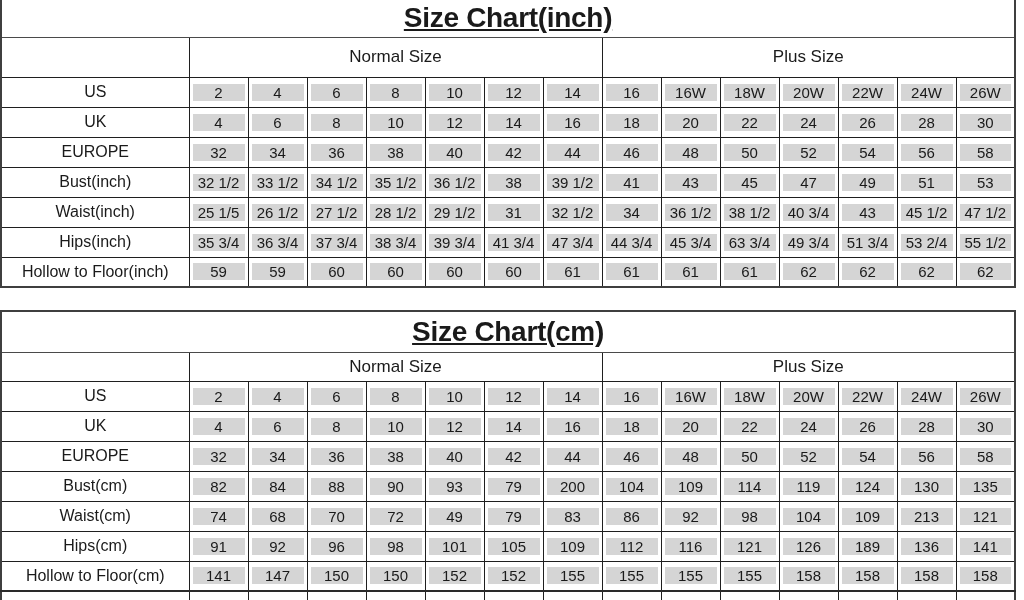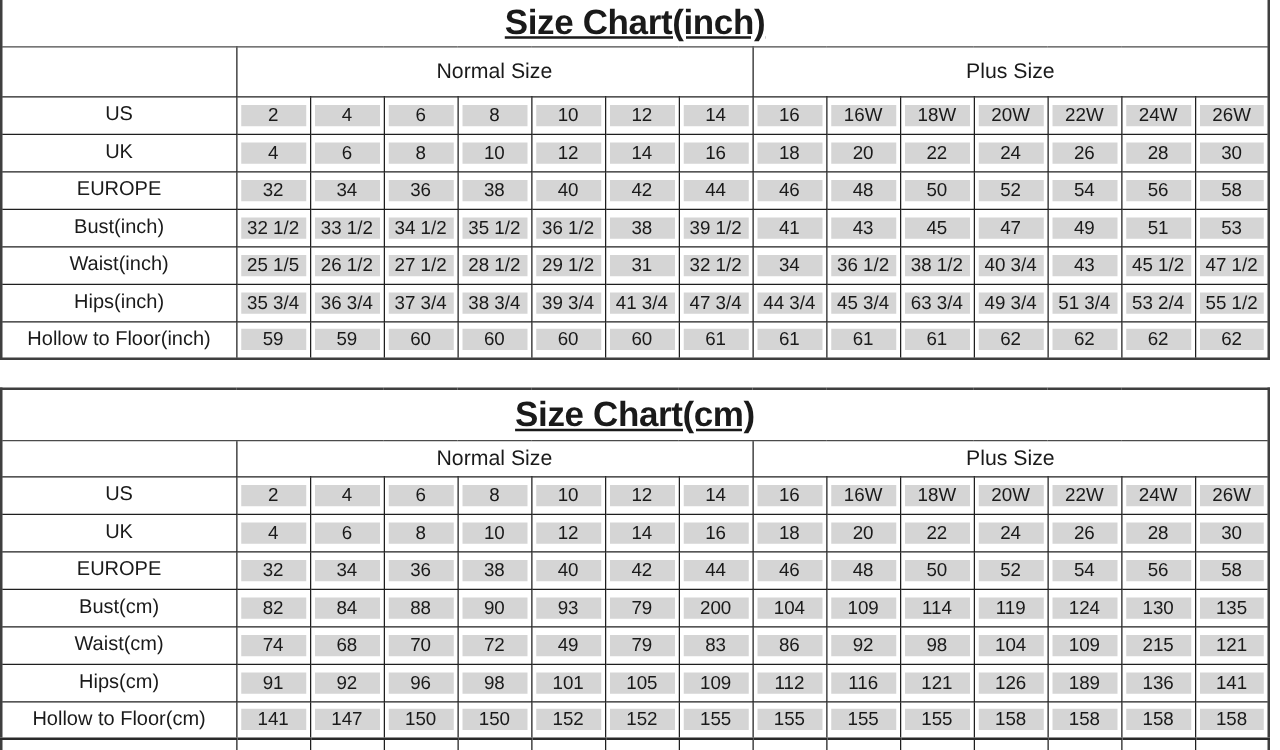--- a/index.html
+++ b/index.html
@@ -655,21 +655,21 @@
             <td class="data-cell">
               <div class="fill">98</div>
             </td>
             <td class="data-cell">
               <div class="fill">104</div>
             </td>
             <td class="data-cell">
               <div class="fill">109</div>
             </td>
             <td class="data-cell">
-              <div class="fill">215</div>
+              <div class="fill">213</div>
             </td>
             <td class="data-cell">
               <div class="fill">121</div>
             </td>
           </tr>
           <tr class="data-row">
             <td class="label-cell">Hips(cm)</td>
             <td class="data-cell">
               <div class="fill">91</div>
             </td>

